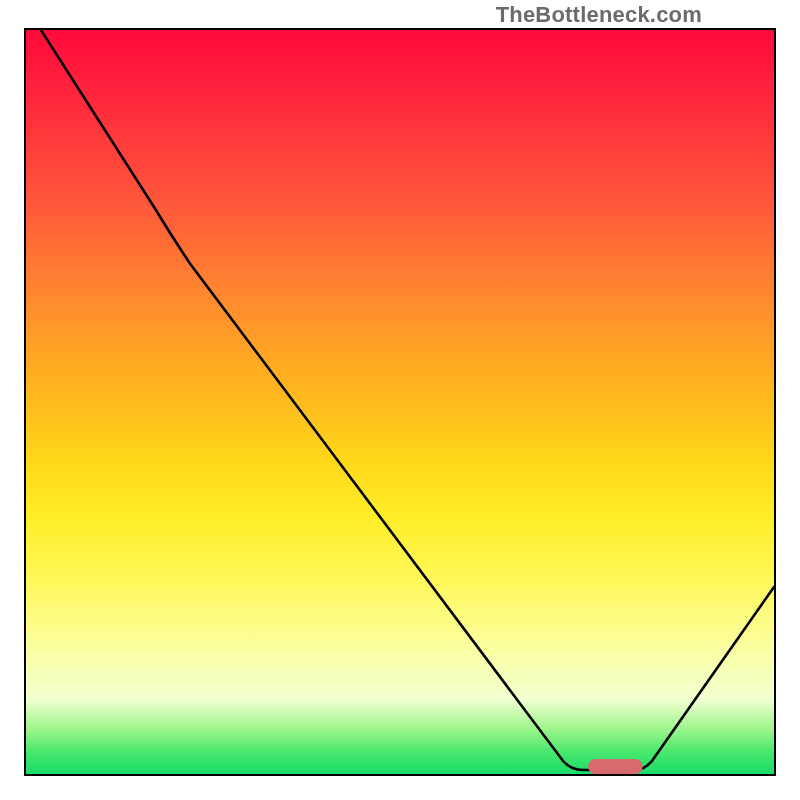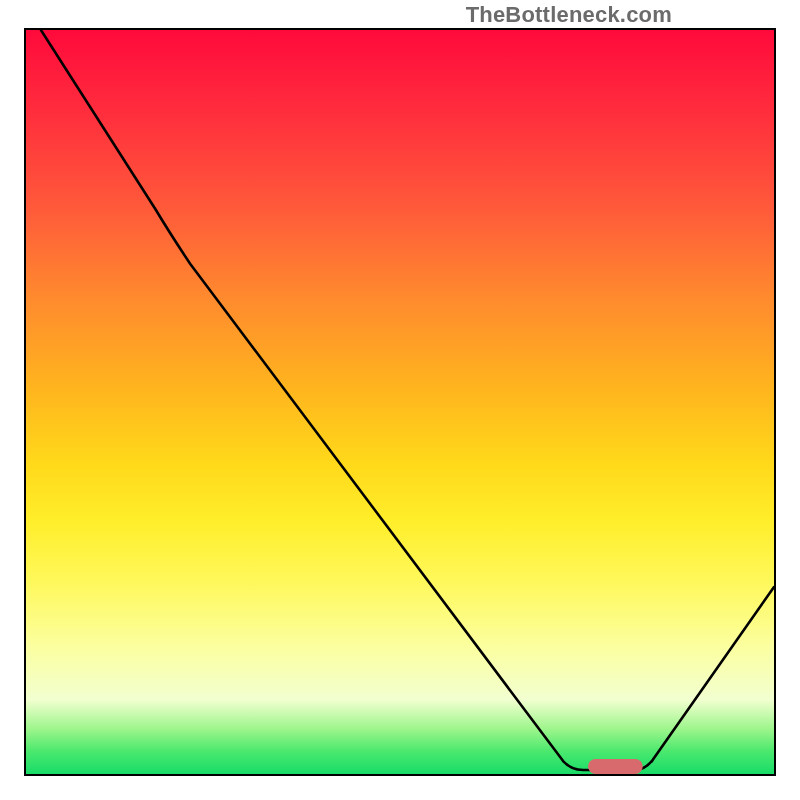--- a/index.html
+++ b/index.html
@@ -8,20 +8,21 @@
     width: 800px;
     height: 800px;
     overflow: hidden;
     background: #ffffff;
     font-family: Arial, Helvetica, sans-serif;
   }
   .stage {
     position: relative;
     width: 686px;
     height: 800px;
+    padding-left: 30px;
   }
   .watermark {
     position: absolute;
     top: 2px;
     right: 14px;
     font-size: 22px;
     font-weight: 600;
     color: #6b6b6b;
     letter-spacing: 0.2px;
   }

